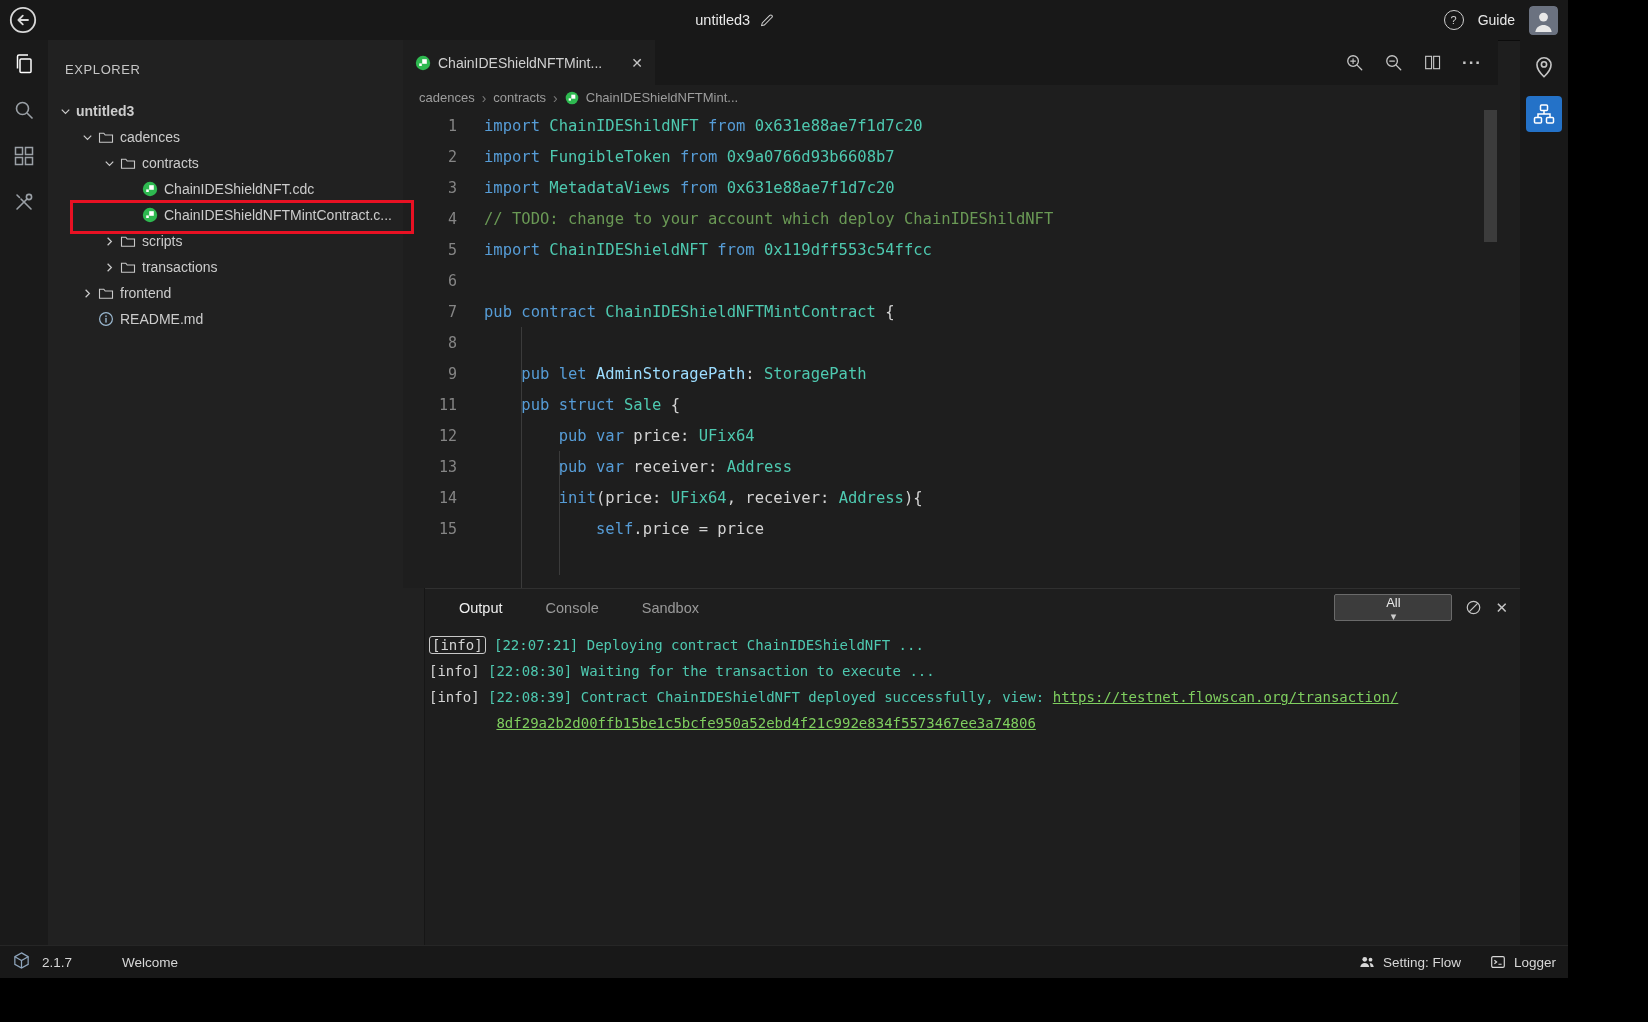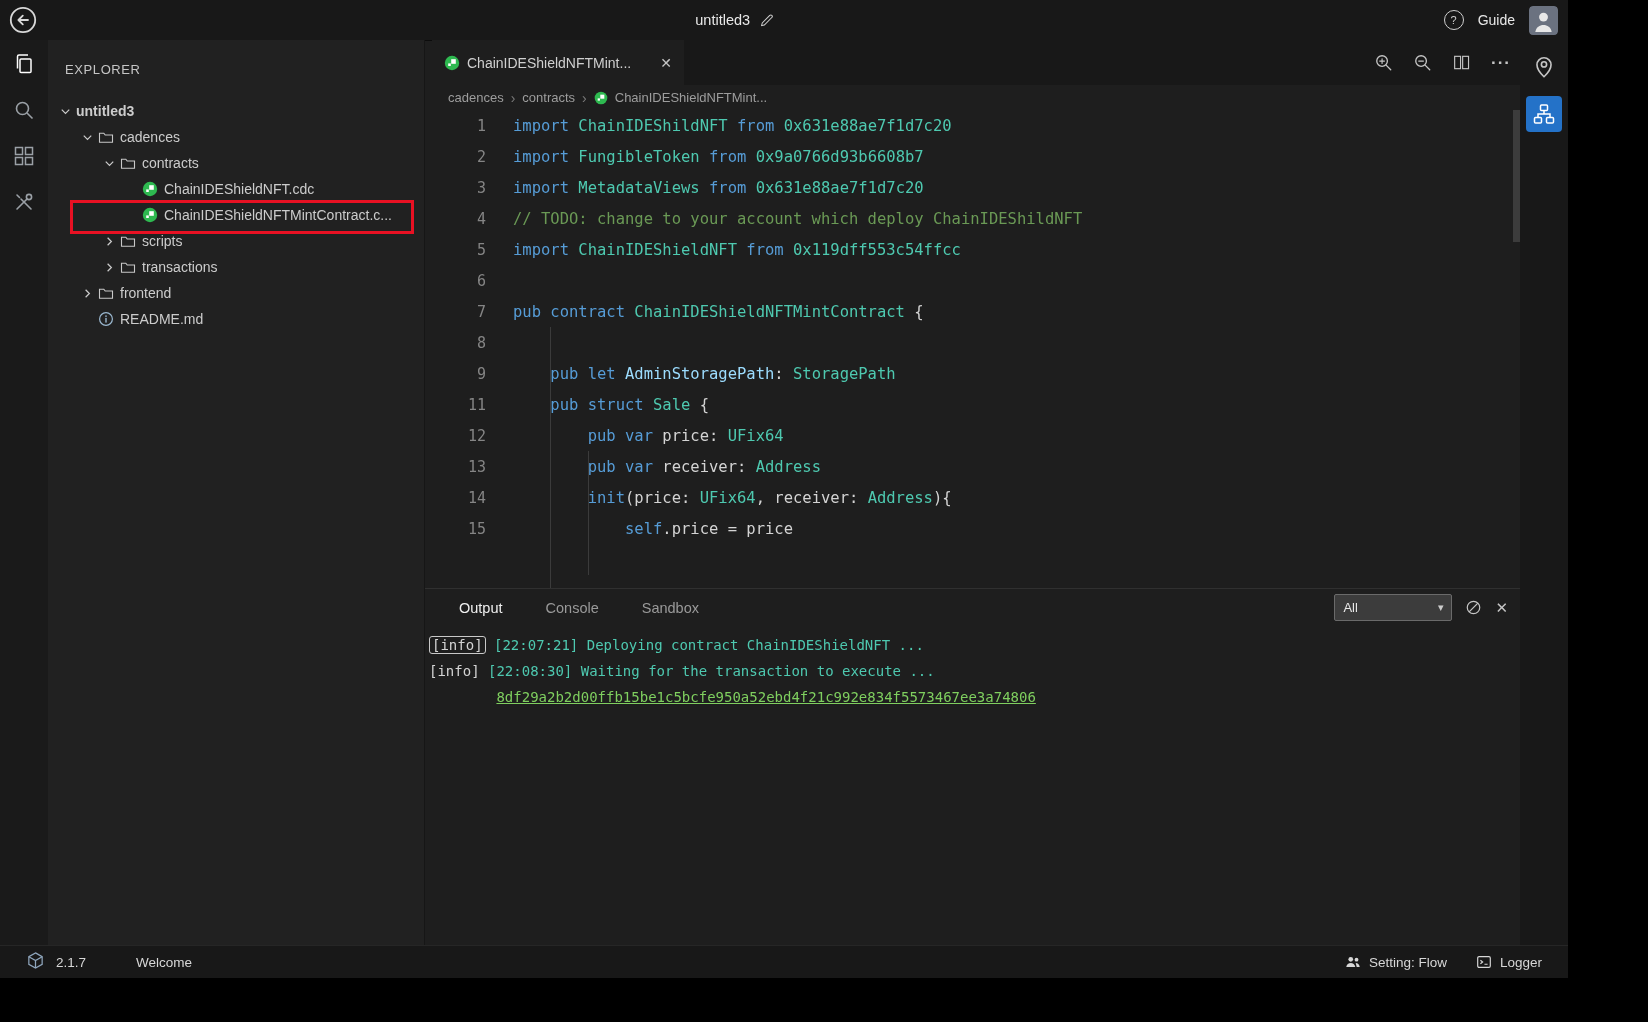--- a/index.html
+++ b/index.html
@@ -28,21 +28,21 @@
   .sidebar-header{height:58px;display:flex;align-items:center;padding-left:17px;color:#c5c5c5;font-size:13px;letter-spacing:.6px;}
   .tree-row{height:26px;display:flex;align-items:center;font-size:14px;color:#cccccc;cursor:pointer;white-space:nowrap;}
   .tree-row.root .tree-label{font-weight:700;}
   .tchev{width:15px;height:15px;flex:none;margin-right:3px;}
   .tchev-sp{width:18px;flex:none;display:inline-block;}
   .ticon{width:16px;height:16px;flex:none;margin-right:6px;}
   .tree-label{overflow:hidden;text-overflow:ellipsis;}
   .annotation-box{position:absolute;left:22px;top:160px;width:338px;height:28px;border:3px solid #e81123;z-index:6;pointer-events:none;}
 
   
-  .editor{position:absolute;left:432px;top:40px;width:1095px;height:548px;background:#1e1e1e;}
+  .editor{position:absolute;left:403px;top:40px;width:1095px;height:548px;background:#1e1e1e;}
   .tabbar{position:absolute;left:0;top:0;width:100%;height:45px;background:#181818;}
   .tab{position:absolute;left:0;top:0;height:45px;width:252px;background:#1e1e1e;display:flex;align-items:center;
     padding:0 12px;box-sizing:border-box;color:#d0d0d0;font-size:14px;cursor:pointer;}
   .tab .ticon{margin-right:7px;}
   .tab-label{flex:1;overflow:hidden;white-space:nowrap;text-overflow:ellipsis;}
   .tab-close{color:#c5c5c5;font-size:14px;margin-left:8px;cursor:pointer;}
   .tab-actions{position:absolute;right:16px;top:0;height:45px;display:flex;align-items:center;gap:20px;color:#c5c5c5;}
   .tab-actions svg{width:19px;height:19px;display:block;cursor:pointer;}
   .more-dots{font-size:17px;font-weight:bold;letter-spacing:1px;cursor:pointer;line-height:10px;}
   .breadcrumb{position:absolute;left:0;top:45px;width:100%;height:25px;display:flex;align-items:center;
@@ -60,21 +60,21 @@
   .vscroll{position:absolute;right:1px;top:0;width:13px;height:478px;cursor:pointer;}
   .vthumb{position:absolute;top:0;left:0;width:13px;height:132px;background:#4d4d4d;opacity:.65;}
 
   
   .panel{position:absolute;left:425px;top:588px;width:1095px;height:357px;background:#1e1e1e;border-top:1px solid #303030;box-sizing:border-box;}
   .panel-tabs{height:38px;display:flex;align-items:center;padding-left:18px;gap:27px;}
   .panel-tab{font-size:14.5px;color:#9a9a9a;cursor:pointer;margin-left:16px;}
   .panel-tab.active{color:#f0f0f0;}
   .panel-controls{position:absolute;right:12px;top:5px;display:flex;align-items:center;gap:13px;}
   .filter-select{display:flex;align-items:center;justify-content:space-between;width:118px;height:27px;background:#3c3c3c;
-    border:1px solid #6a6a6a;border-radius:2px;padding:0 8px;box-sizing:border-box;color:#e8e8e8;font-size:13px;cursor:pointer;}
+    border:1px solid #6a6a6a;border-radius:2px;padding:0 8px;box-sizing:border-box;color:#e8e8e8;font-size:13px;cursor:pointer;flex-direction:column;}
   .sel-chev{color:#cccccc;font-size:11px;}
   .panel-icon{color:#c5c5c5;cursor:pointer;}
   .panel-icon svg{width:17px;height:17px;display:block;}
   .panel-x{color:#c5c5c5;font-size:15px;cursor:pointer;line-height:17px;}
   .log-lines{padding:5px 0 0 4px;}
   .log-line{height:26px;line-height:26px;font-family:"DejaVu Sans Mono",monospace;font-size:14px;white-space:pre;}
   .l-info{color:#d4d4d4;}
   .l-info-box{color:#d4d4d4;border:1px solid #c8c8c8;border-radius:3px;padding:0 2px;}
   .l-msg{color:#4ec9b0;}
   .l-link{color:#7fcf5f;text-decoration:underline;cursor:pointer;}
@@ -82,21 +82,21 @@
 
   
   .rightbar{position:absolute;left:1520px;top:40px;width:48px;height:905px;background:#181818;
     display:flex;flex-direction:column;align-items:center;padding-top:14px;gap:16px;box-sizing:border-box;}
   .pin-btn{width:26px;height:26px;cursor:pointer;}
   .blue-btn{width:36px;height:36px;border-radius:4px;background:#2472c8;display:flex;align-items:center;justify-content:center;cursor:pointer;}
   .blue-btn svg{width:24px;height:24px;display:block;}
 
   
   .statusbar{position:absolute;left:0;top:945px;width:1568px;height:33px;background:#181818;border-top:1px solid #262626;
-    display:flex;align-items:center;justify-content:space-between;padding:0 26px;box-sizing:border-box;color:#d7d7d7;font-size:13.5px;}
+    display:flex;align-items:center;justify-content:space-between;padding:0 12px;box-sizing:border-box;color:#d7d7d7;font-size:13.5px;}
   .sb-left,.sb-right{display:flex;align-items:center;}
   .sb-left .cube{margin-right:11px;}
   .sb-version{margin-right:50px;}
   .sb-item{display:flex;align-items:center;gap:7px;cursor:pointer;}
   .sb-right .sb-item{margin-left:28px;}
   .sb-item svg{width:18px;height:18px;display:block;}
 </style>
 </head>
 <body>
 
@@ -369,20 +369,21 @@
         <svg viewBox="0 0 18 18">
           <circle cx="9" cy="9" r="6.6" fill="none" stroke="currentColor" stroke-width="1.3"></circle>
           <path d="M4.4 13.6L13.6 4.4" stroke="currentColor" stroke-width="1.3"></path>
         </svg>
       </span>
       <span class="panel-x">✕</span>
     </div>
     <div class="log-lines" id="log-lines">
         <div class="log-line"><span class="l-info-box">[info]</span><span class="l-msg"> [22:07:21] Deploying contract ChainIDEShieldNFT ...</span></div>
         <div class="log-line"><span class="l-info">[info]</span><span class="l-msg"> [22:08:30] Waiting for the transaction to execute ...</span></div>
+        <div class="log-line"><span class="l-info">[info]</span><span class="l-msg"> [22:08:39] Contract ChainIDEShieldNFT deployed successfully, view: </span><span class="l-link">https://testnet.flowscan.org/transaction/</span></div>
         <div class="log-line"><span class="l-pre">        </span><span class="l-link">8df29a2b2d00ffb15be1c5bcfe950a52ebd4f21c992e834f5573467ee3a74806</span></div>
       </div>
   </div>
 
   <div class="rightbar">
     <span class="pin-btn">
       <svg viewBox="0 0 24 24" fill="none" stroke="#c5c5c5" stroke-width="1.5">
         <path d="M12 21s-6.5-6-6.5-11a6.5 6.5 0 0 1 13 0c0 5-6.5 11-6.5 11z"></path>
         <circle cx="12" cy="9.6" r="2.4"></circle>
       </svg>

